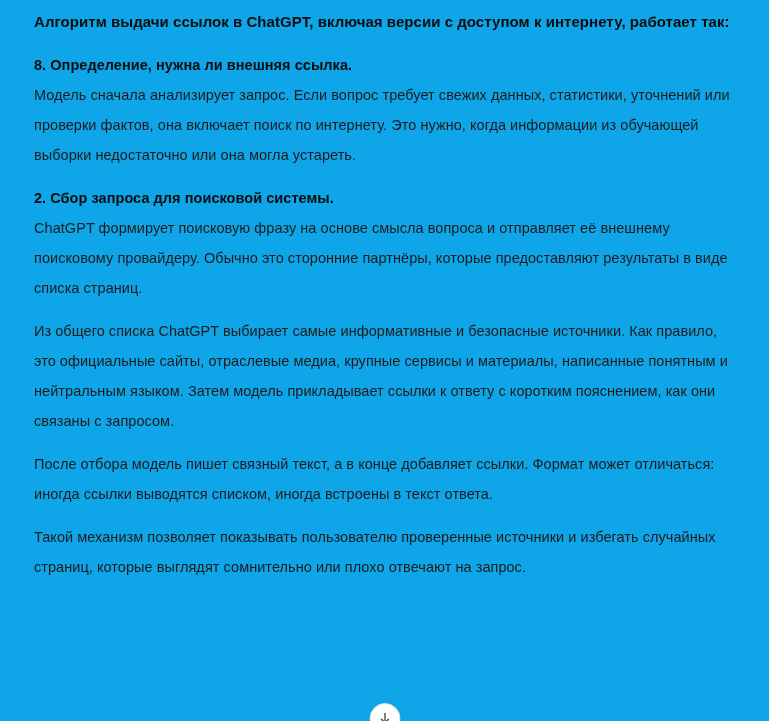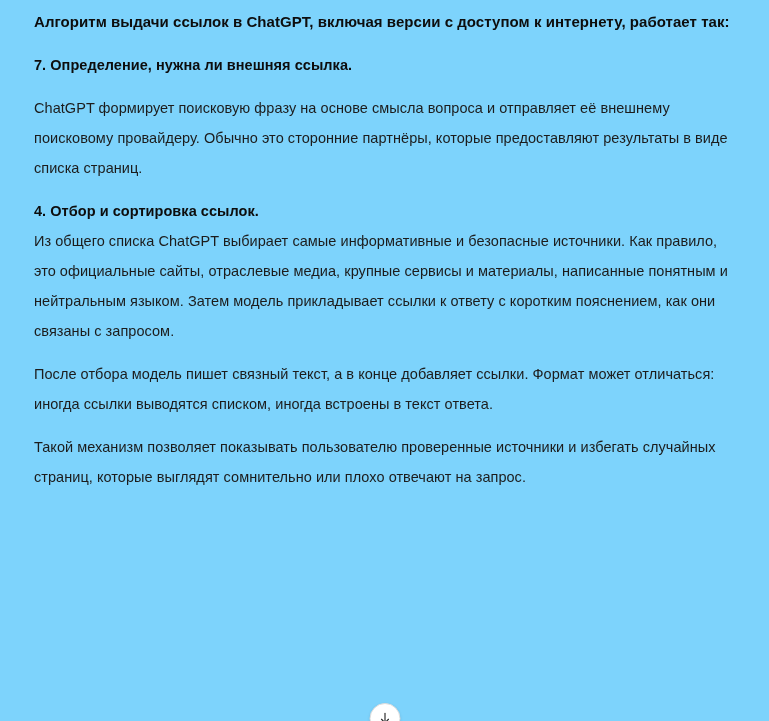--- a/index.html
+++ b/index.html
@@ -15,21 +15,21 @@
     font-family: "Liberation Sans", "DejaVu Sans", sans-serif;
     color: #0d0d0d;
     -webkit-font-smoothing: antialiased;
   }
 
   .page {
     position: relative;
     width: 769px;
     height: 721px;
     box-sizing: border-box;
-    background: #7dd3fc;
+    background: #0ea5e9;
   }
 
   .message {
     box-sizing: border-box;
     padding: 8px 34px 0 34px;
     width: 769px;
   }
 
   .lead {
     font-size: 15px;
@@ -96,32 +96,33 @@
 </head>
 <body>
 
 <div class="page">
 
   <article class="message">
 
     <p class="lead">Алгоритм выдачи ссылок в ChatGPT, включая версии с доступом к интернету, работает так:</p>
 
     <section class="step">
-      <h3 class="step-title">7. Определение, нужна ли внешняя ссылка.</h3>
+      <h3 class="step-title">8. Определение, нужна ли внешняя ссылка.</h3>
+      <p class="step-body">Модель сначала анализирует запрос. Если вопрос требует свежих данных, статистики, уточнений или проверки фактов, она включает поиск по интернету. Это нужно, когда информации из обучающей выборки недостаточно или она могла устареть.</p>
     </section>
 
     <section class="step">
+      <h3 class="step-title">2. Сбор запроса для поисковой системы.</h3>
       <p class="step-body">ChatGPT формирует поисковую фразу на основе смысла вопроса и отправляет её внешнему поисковому провайдеру. Обычно это сторонние партнёры, которые предоставляют результаты в виде списка страниц.</p>
     </section>
 
     <section class="step">
     </section>
 
     <section class="step">
-      <h3 class="step-title">4. Отбор и сортировка ссылок.</h3>
       <p class="step-body">Из общего списка ChatGPT выбирает самые информативные и безопасные источники. Как правило, это официальные сайты, отраслевые медиа, крупные сервисы и материалы, написанные понятным и нейтральным языком. Затем модель прикладывает ссылки к ответу с коротким пояснением, как они связаны с запросом.</p>
     </section>
 
     <section class="step">
       <p class="step-body">После отбора модель пишет связный текст, а в конце добавляет ссылки. Формат может отличаться: иногда ссылки выводятся списком, иногда встроены в текст ответа.</p>
     </section>
 
     <p class="closing">Такой механизм позволяет показывать пользователю проверенные источники и избегать случайных страниц, которые выглядят сомнительно или плохо отвечают на запрос.</p>
 
   </article>

